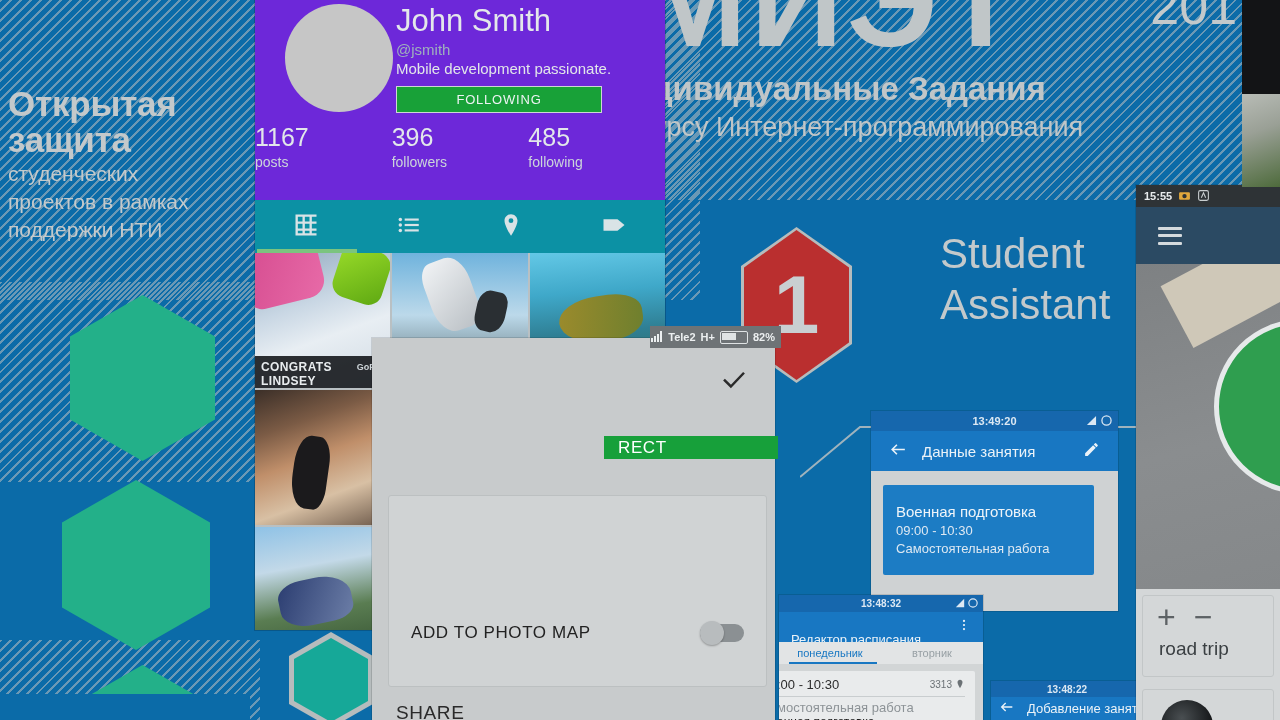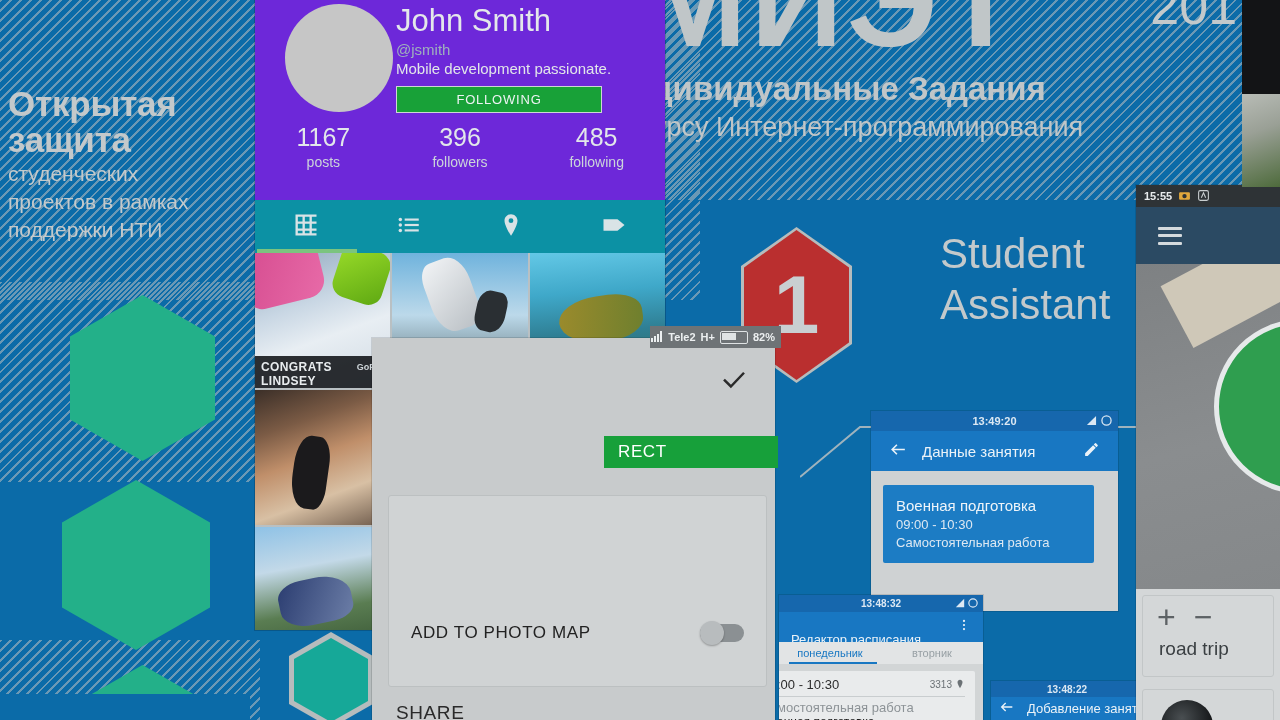--- a/index.html
+++ b/index.html
@@ -87,21 +87,21 @@
   .ig-info{position:absolute;left:141px;top:2px;right:8px;}
   .ig-info .nm{font-size:31px;color:#e4e8ea;line-height:38px;}
   .ig-info .hd{font-size:15px;color:#9fb0bd;line-height:19px;}
   .ig-info .bio{font-size:15px;color:#e2e6e9;line-height:20px;}
   .ig-follow{
     margin-top:7px;width:204px;height:25px;background:#18a138;border:1px solid #cfd4d6;
     color:#eef3f4;font-size:13px;display:flex;align-items:center;justify-content:center;
     letter-spacing:.8px;
   }
   .ig-stats{position:absolute;left:0;right:0;top:122px;display:flex;}
-  .ig-stat{flex:1;text-align:center;color:#e2e7ea;}
+  .ig-stat{flex:1;text-align:left;color:#e2e7ea;}
   .ig-stat .n{font-size:25px;line-height:30px;}
   .ig-stat .l{font-size:14px;color:#ccd5da;line-height:20px;}
   .ig-tabs{height:53px;background:#0c91a4;display:flex;align-items:center;position:relative;}
   .ig-tab{flex:1;display:flex;align-items:center;justify-content:center;}
   .ig-tab svg{fill:#d9e3e6;}
   .ig-tab-underline{position:absolute;left:2px;bottom:0;width:100px;height:4px;background:#7bc47f;}
   .ig-grid{display:grid;grid-template-columns:repeat(3,1fr);gap:2px;background:#b9c0c3;}
   .ig-cell{height:135px;position:relative;overflow:hidden;}
   .cap{position:absolute;left:0;right:0;bottom:0;height:32px;background:rgba(12,14,18,.86);color:#e8ecee;}
   .cap .t1{font-size:12px;font-weight:bold;padding:4px 0 0 6px;letter-spacing:.4px;}
@@ -149,21 +149,21 @@
   .ph9::before{content:"";position:absolute;left:12%;top:10%;width:16%;height:86%;
     background:#1d3f6b;transform:skewX(-6deg);}
   .ph9::after{content:"";position:absolute;right:12%;top:10%;width:16%;height:86%;
     background:#1d3f6b;transform:skewX(6deg);}
 
   
   .share{position:absolute;left:372px;top:338px;width:403px;height:382px;background:#c8cbcc;
          box-shadow:0 0 0 1px rgba(0,0,0,.12);}
   .share-top{height:60px;position:relative;}
   .share-check{position:absolute;right:26px;top:26px;}
-  .share-direct{position:absolute;left:232px;top:98px;width:160px;height:32px;background:#17a03a;
+  .share-direct{position:absolute;left:232px;top:98px;width:160px;height:23px;background:#17a03a;
                 color:#fff;font-size:17px;display:flex;align-items:center;padding-left:14px;letter-spacing:.6px;}
   .share-card{position:absolute;left:16px;top:157px;right:8px;height:190px;background:#d0d3d4;
               border:1px solid #bcc0c1;border-radius:3px;}
   .share-row{position:absolute;left:0;right:0;bottom:24px;height:58px;display:flex;align-items:center;
              padding:0 22px;justify-content:space-between;}
   .share-row .lbl{font-size:17px;color:#222;letter-spacing:.6px;}
   .toggle{width:44px;height:18px;background:#8b9093;border-radius:9px;position:relative;}
   .toggle::after{content:"";position:absolute;left:0;top:-3px;width:24px;height:24px;border-radius:50%;
                  background:#b8bcbe;box-shadow:0 1px 2px rgba(0,0,0,.3);}
   .share-foot{position:absolute;left:24px;bottom:-4px;font-size:19px;color:#2a2a2a;letter-spacing:.6px;}
@@ -176,21 +176,21 @@
   .batt::after{content:"";position:absolute;left:1px;top:1px;width:14px;height:7px;background:#dfe3e4;}
 
   
   .sch1{position:absolute;left:871px;top:411px;width:247px;height:200px;background:#cfd2d3;
         box-shadow:0 0 0 1px rgba(0,0,0,.12);}
   .sch1-sb{height:20px;background:#1667ad;color:#dce8f3;font-size:11px;font-weight:bold;
            display:flex;align-items:center;justify-content:center;position:relative;}
   .sch1-sb .ic{position:absolute;right:6px;top:4px;display:flex;gap:4px;}
   .sch1-ab{height:40px;background:#1877c2;display:flex;align-items:center;padding:0 18px;gap:14px;}
   .sch1-ab .ttl{color:#eaf2f8;font-size:15px;flex:1;}
-  .sch1-card{margin:14px 24px 0 12px;background:#1c7cc4;border-radius:2px;padding:11px 13px;}
+  .sch1-card{margin:14px 24px 0 12px;background:#1c7cc4;border-radius:2px;padding:17px 13px;}
   .sch1-card .t{color:#eef4f9;font-size:15px;line-height:20px;}
   .sch1-card .s{color:#dde8f2;font-size:13px;line-height:18px;}
 
   
   .sch2{position:absolute;left:779px;top:595px;width:204px;height:125px;background:#d2d5d6;
         box-shadow:0 0 0 1px rgba(0,0,0,.12);overflow:hidden;}
   .sch2-sb{height:17px;background:#1667ad;color:#dce8f3;font-size:10px;font-weight:bold;
            display:flex;align-items:center;justify-content:center;position:relative;}
   .sch2-sb .ic{position:absolute;right:5px;top:3px;display:flex;gap:3px;}
   .sch2-ab{height:30px;background:#1877c2;display:flex;align-items:center;padding:0 12px;}

